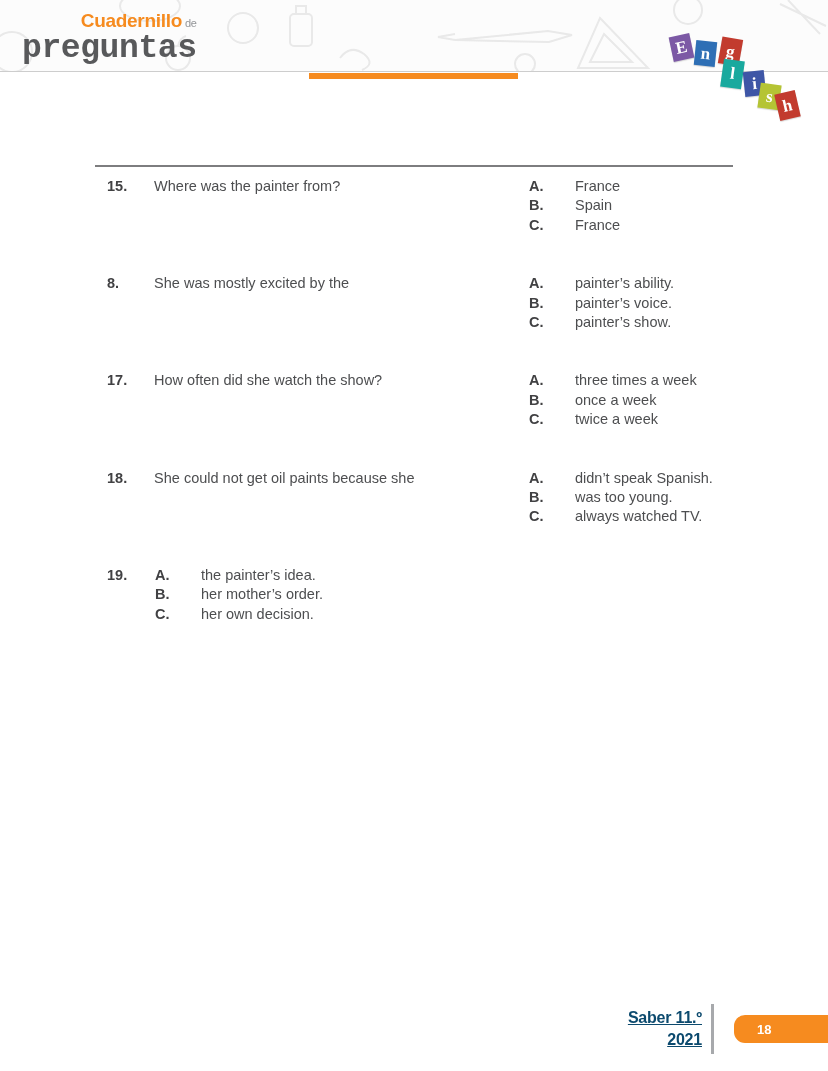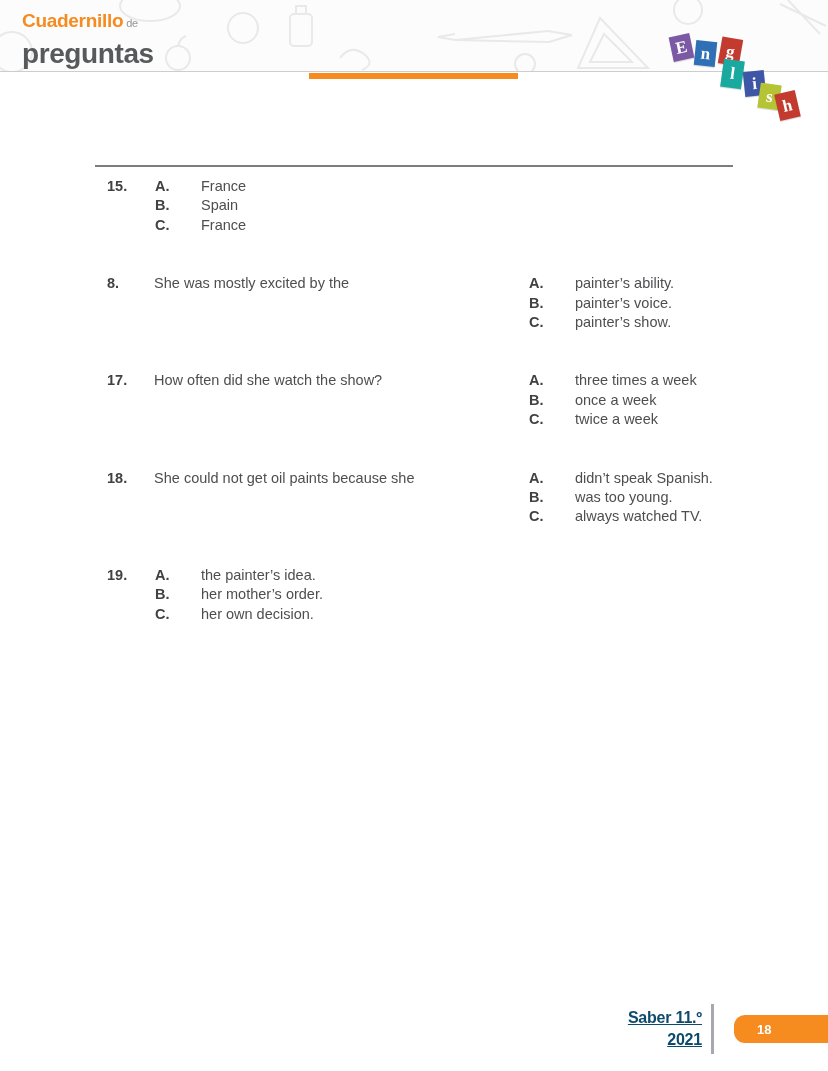--- a/index.html
+++ b/index.html
@@ -16,25 +16,25 @@
   }
   .doodles { position:absolute; top:0; left:0; }
   .header-rule {
     position:absolute; top:71px; left:0; width:828px; height:1px;
     background:#cdcdcd;
   }
   .orange-bar {
     position:absolute; top:73px; left:309px; width:209px; height:6px;
     background:#F68B1F;
   }
-  .brand { position:absolute; top:11px; left:22px; line-height:1.05; }
+  .brand { position:absolute; top:11px; left:22px; line-height:1.05;text-align:right; }
   .brand-line1 { font-size:19px; font-weight:bold; letter-spacing:-0.3px; }
   .brand-orange { color:#F68B1F; }
   .brand-de { font-size:11px; font-weight:normal; color:#939598; margin-left:3px; }
-  .brand-line2 { font-size:28px; font-weight:bold; color:#58595B; letter-spacing:-0.4px; margin-top:8px; }
+  .brand-line2 { font-size:33px; font-weight:bold; color:#58595B; letter-spacing:-0.4px; margin-top:1px;font-family:Liberation Mono, monospace; }
 
   
   .english-logo { position:absolute; top:30px; left:660px; width:150px; height:95px; }
   .tile {
     position:absolute; width:21px; height:25px;
     display:flex; align-items:center; justify-content:center;
     color:#ffffff; font-family:"Liberation Serif", serif; font-weight:bold;
     font-size:17px; box-shadow:0 1px 1px rgba(0,0,0,0.15);
   }
   .tile:nth-child(1){ left:11px;  top:5px;  transform:rotate(-12deg); }
@@ -126,20 +126,21 @@
 
   <div class="tile" style="background: rgb(181, 196, 52);">s</div>
 
   <div class="tile" style="background: rgb(194, 59, 46);">h</div>
 </div>
 
   <div class="q-divider"></div>
   <div class="questions">
   <div class="q-row">
     <div class="q-num">15.</div>
+    <div class="q-text">Where was the painter from?</div>
     <div class="q-opts">
   <div class="opt-row">
     <div class="opt-letter">A.</div>
     <div class="opt-text">France</div>
   </div>
 
   <div class="opt-row">
     <div class="opt-letter">B.</div>
     <div class="opt-text">Spain</div>
   </div>

